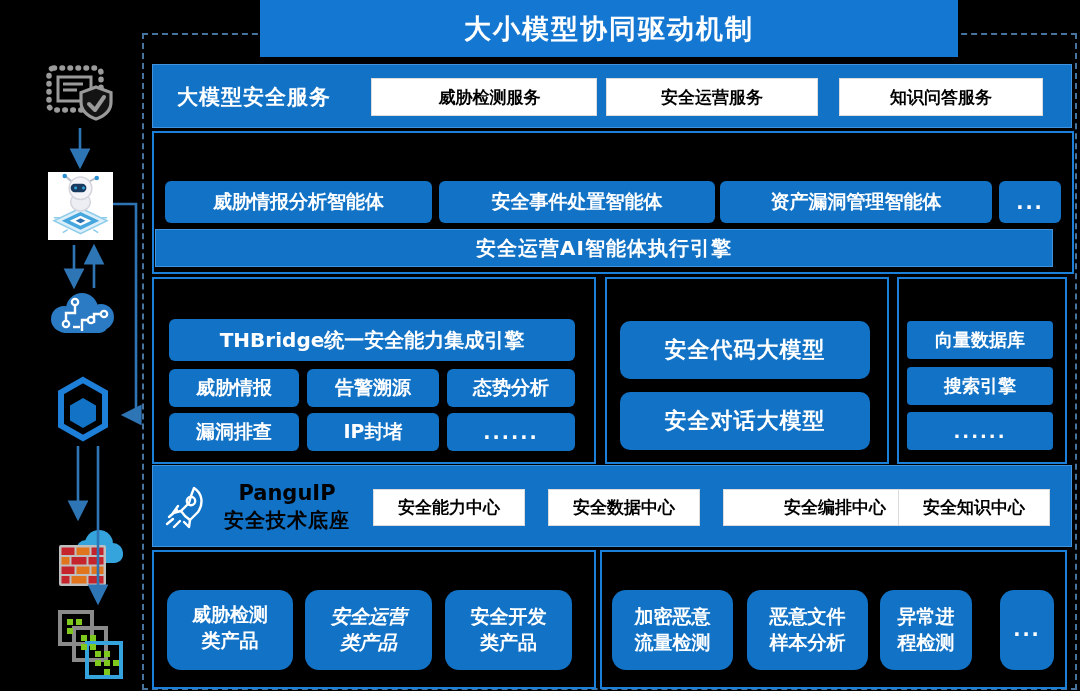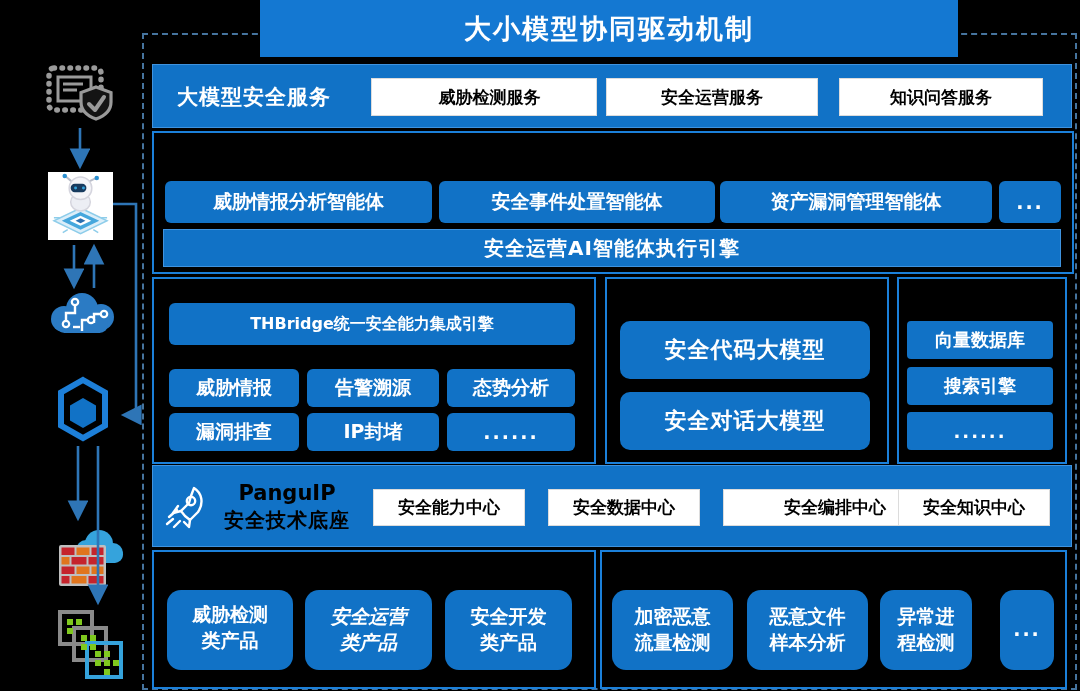--- a/index.html
+++ b/index.html
@@ -51,25 +51,25 @@
     <div class="abs whitebox flexc" style="left:218px;top:13px;width:213px;height:36px;font-size:17px;padding-left:11px;">威胁检测服务</div>
     <div class="abs whitebox flexc" style="left:453px;top:13px;width:210px;height:36px;font-size:17px;">安全运营服务</div>
     <div class="abs whitebox flexc" style="left:686px;top:13px;width:202px;height:36px;font-size:17px;">知识问答服务</div>
   </div>
 
   <div class="abs panel" style="left:152px;top:131px;width:918px;height:139px;">
     <div class="abs bluebox agent flexc" style="left:11px;top:48px;width:267px;height:42px;">威胁情报分析智能体</div>
     <div class="abs bluebox agent flexc" style="left:285px;top:48px;width:276px;height:42px;">安全事件处置智能体</div>
     <div class="abs bluebox agent flexc" style="left:566px;top:48px;width:272px;height:42px;">资产漏洞管理智能体</div>
     <div class="abs bluebox agent flexc dots" style="left:845px;top:48px;width:62px;height:42px;">...</div>
-    <div class="abs bluebox flexc" style="left:9px;top:96px;width:896px;height:36px;border:1px solid #3F93DF;font-size:20px;font-weight:bold;letter-spacing:1px;">安全运营AI智能体执行引擎</div>
+    <div class="abs bluebox flexc" style="left:1px;top:96px;width:896px;height:36px;border:1px solid #3F93DF;font-size:20px;font-weight:bold;letter-spacing:1px;">安全运营AI智能体执行引擎</div>
   </div>
 
   <div class="abs panel" style="left:152px;top:277px;width:440px;height:183px;">
-    <div class="abs bluebox cap flexc" style="left:15px;top:24px;width:406px;height:42px;font-size:16px;">THBridge统一安全能力集成引擎</div>
+    <div class="abs bluebox cap flexc" style="left:15px;top:40px;width:406px;height:42px;font-size:20px;">THBridge统一安全能力集成引擎</div>
     <div class="abs bluebox cap flexc" style="left:15px;top:90px;width:130px;height:38px;">威胁情报</div>
     <div class="abs bluebox cap flexc" style="left:153px;top:90px;width:132px;height:38px;">告警溯源</div>
     <div class="abs bluebox cap flexc" style="left:293px;top:90px;width:128px;height:38px;">态势分析</div>
     <div class="abs bluebox cap flexc" style="left:15px;top:134px;width:130px;height:38px;">漏洞排查</div>
     <div class="abs bluebox cap flexc" style="left:153px;top:134px;width:132px;height:38px;">IP封堵</div>
     <div class="abs bluebox cap flexc dots" style="left:293px;top:134px;width:128px;height:38px;">......</div>
   </div>
 
   <div class="abs panel" style="left:605px;top:277px;width:280px;height:183px;">
     <div class="abs bluebox model flexc" style="left:13px;top:42px;width:250px;height:58px;">安全代码大模型</div>

